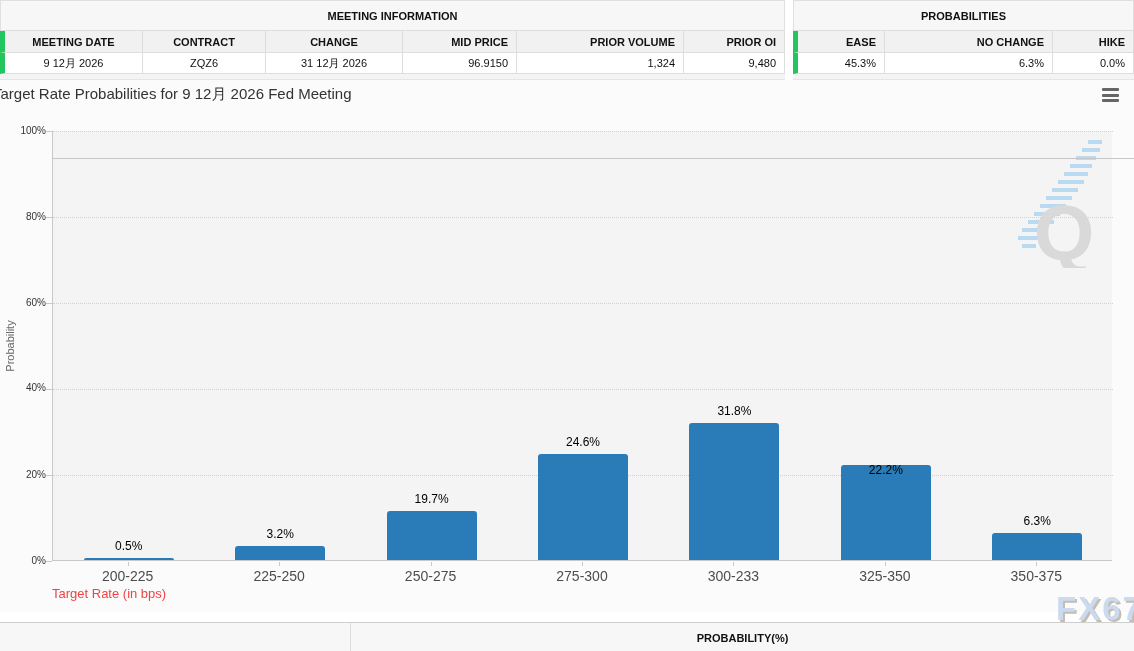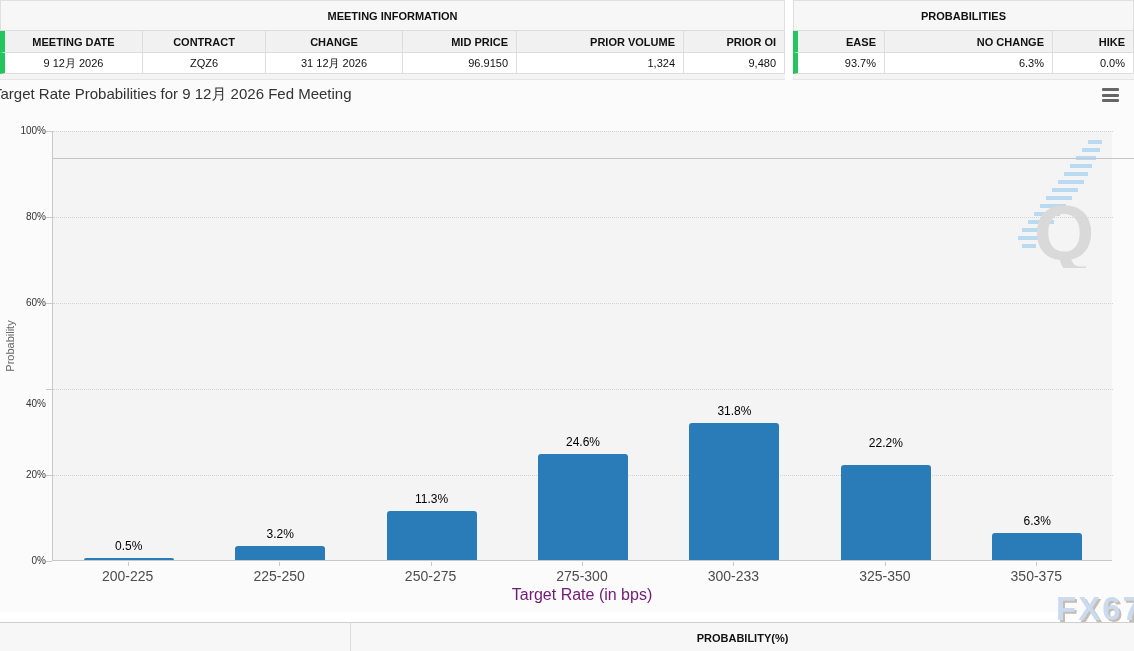--- a/index.html
+++ b/index.html
@@ -37,22 +37,22 @@
   .gridline { position:absolute; left:0; width:1060px; height:0; border-top:1px dotted #d2d2d2; }
   .refline { position:absolute; left:52px; width:1082px; height:0; border-top:1px solid #c6c6c6; }
   .ytick-label { position:absolute; width:38px; text-align:right; font-size:10px; color:#333; }
   .ytick-mark { position:absolute; width:6px; height:1px; background:#c8c8c8; }
   .y-axis-title { position:absolute; left:10px; top:266px; transform:translate(-50%,-50%) rotate(-90deg);
     font-size:11px; color:#666; white-space:nowrap; }
   .bar { position:absolute; bottom:0; width:90px; background:#2a7cb8; border-radius:3px 3px 0 0; }
   .bar-label { position:absolute; width:90px; text-align:center; font-size:12px; color:#000; white-space:nowrap; }
   .xtick-mark { position:absolute; width:1px; height:4px; background:#c8c8c8; top:482px; }
   .cat-label { position:absolute; top:488px; width:110px; text-align:center; font-size:14px; color:#4d4d4d; }
-  .x-axis-title { position:absolute; top:506px; left:52px; width:1060px; text-align:center;
-    font-size:16px; color:#701a75; }
+  .x-axis-title { position:absolute; top:506px; left:52px; width:1060px; text-align:left;
+    font-size:13px; color:#ef4444; }
 
   .q-logo { position:absolute; top:58px; right:14px; width:104px; height:130px; opacity:.9; }
   .fx-watermark { position:absolute; top:510px; left:1056px; font-size:33px; font-weight:bold;
     letter-spacing:2px; color:#cbdaee; text-shadow:2px 2px 0 #c4beb2; }
 
   
   .bottom-bar { position:absolute; top:622px; left:0; width:1134px; height:29px; background:#f7f7f7;
     border-top:1px solid #cfcfcf; display:flex; }
   .bottom-left-cell { width:351px; border-right:1px solid #ddd; }
   .bottom-right-cell { flex:1; text-align:center; padding-top:9px;
@@ -84,21 +84,21 @@
         </div>
     </div>
     <div class="info-table right">
       <div class="tbl-title">PROBABILITIES</div>
       <div class="tbl-head" id="pr-head">
           <div class="cell r" style="width: 92px;">EASE</div>
           <div class="cell r" style="width: 168px;">NO CHANGE</div>
           <div class="cell r" style="width: 81px;">HIKE</div>
         </div>
       <div class="tbl-vals" id="pr-vals">
-          <div class="cell r" style="width: 92px;">93.7%</div>
+          <div class="cell r" style="width: 92px;">45.3%</div>
           <div class="cell r" style="width: 168px;">6.3%</div>
           <div class="cell r" style="width: 81px;">0.0%</div>
         </div>
     </div>
   </div>
 
   <div class="chart-block" id="chart-block">
     <div class="chart-title">Target Rate Probabilities for 9 12月 2026 Fed Meeting</div>
     <div class="menu-btn">
       <span></span>
@@ -110,27 +110,27 @@
         <div class="gridline" style="top: 344px;"></div>
         <div class="gridline" style="top: 258px;"></div>
         <div class="gridline" style="top: 172px;"></div>
         <div class="gridline" style="top: 86px;"></div>
         <div class="gridline" style="top: 0px;"></div>
         <div class="bar" style="left: 30.7143px; height: 2.15px; background: rgb(42, 124, 184);"></div>
         <div class="bar-label" style="left: 30.7143px; bottom: 7.15px;">0.5%</div>
         <div class="bar" style="left: 182.143px; height: 13.76px; background: rgb(42, 124, 184);"></div>
         <div class="bar-label" style="left: 182.143px; bottom: 18.76px;">3.2%</div>
         <div class="bar" style="left: 333.571px; height: 48.59px; background: rgb(42, 124, 184);"></div>
-        <div class="bar-label" style="left: 333.571px; bottom: 53.59px;">11.3%</div>
+        <div class="bar-label" style="left: 333.571px; bottom: 53.59px;">19.7%</div>
         <div class="bar" style="left: 485px; height: 105.78px; background: rgb(42, 124, 184);"></div>
         <div class="bar-label" style="left: 485px; bottom: 110.78px;">24.6%</div>
         <div class="bar" style="left: 636.429px; height: 136.74px; background: rgb(42, 124, 184);"></div>
         <div class="bar-label" style="left: 636.429px; bottom: 141.74px;">31.8%</div>
         <div class="bar" style="left: 787.857px; height: 95.46px; background: rgb(42, 124, 184);"></div>
-        <div class="bar-label" style="left: 787.857px; bottom: 110px;">22.2%</div>
+        <div class="bar-label" style="left: 787.857px; bottom: 83px;">22.2%</div>
         <div class="bar" style="left: 939.286px; height: 27.09px; background: rgb(42, 124, 184);"></div>
         <div class="bar-label" style="left: 939.286px; bottom: 32.09px;">6.3%</div>
       </div>
     <div class="x-axis-title">Target Rate (in bps)</div>
 
     <div class="q-logo">
       <svg width="104" height="130" viewBox="0 0 104 130">
         <g stroke="#b3d8f1" stroke-width="4" stroke-linecap="butt">
           <line x1="72" y1="4" x2="86" y2="4"></line>
           <line x1="66" y1="12" x2="84" y2="12"></line>
@@ -149,21 +149,21 @@
         </g>
         <text x="48" y="122" font-size="78" font-weight="bold" fill="#d7d7d7" font-family="Liberation Sans, DejaVu Sans, sans-serif" text-anchor="middle">Q</text>
       </svg>
     </div>
     <div class="fx-watermark">FX678</div>
   <div class="refline" style="top: 78.09px;"></div>
       <div class="ytick-label" style="left: 8px; top: 475px;">0%</div>
       <div class="ytick-mark" style="left: 46px; top: 481px;"></div>
       <div class="ytick-label" style="left: 8px; top: 389px;">20%</div>
       <div class="ytick-mark" style="left: 46px; top: 395px;"></div>
-      <div class="ytick-label" style="left: 8px; top: 318px;">40%</div>
+      <div class="ytick-label" style="left: 8px; top: 302px;">40%</div>
       <div class="ytick-mark" style="left: 46px; top: 309px;"></div>
       <div class="ytick-label" style="left: 8px; top: 217px;">60%</div>
       <div class="ytick-mark" style="left: 46px; top: 223px;"></div>
       <div class="ytick-label" style="left: 8px; top: 131px;">80%</div>
       <div class="ytick-mark" style="left: 46px; top: 137px;"></div>
       <div class="ytick-label" style="left: 8px; top: 45px;">100%</div>
       <div class="ytick-mark" style="left: 46px; top: 51px;"></div>
       <div class="cat-label" style="left: 72.7143px;">200-225</div>
       <div class="xtick-mark" style="left: 127.714px;"></div>
       <div class="cat-label" style="left: 224.143px;">225-250</div>

